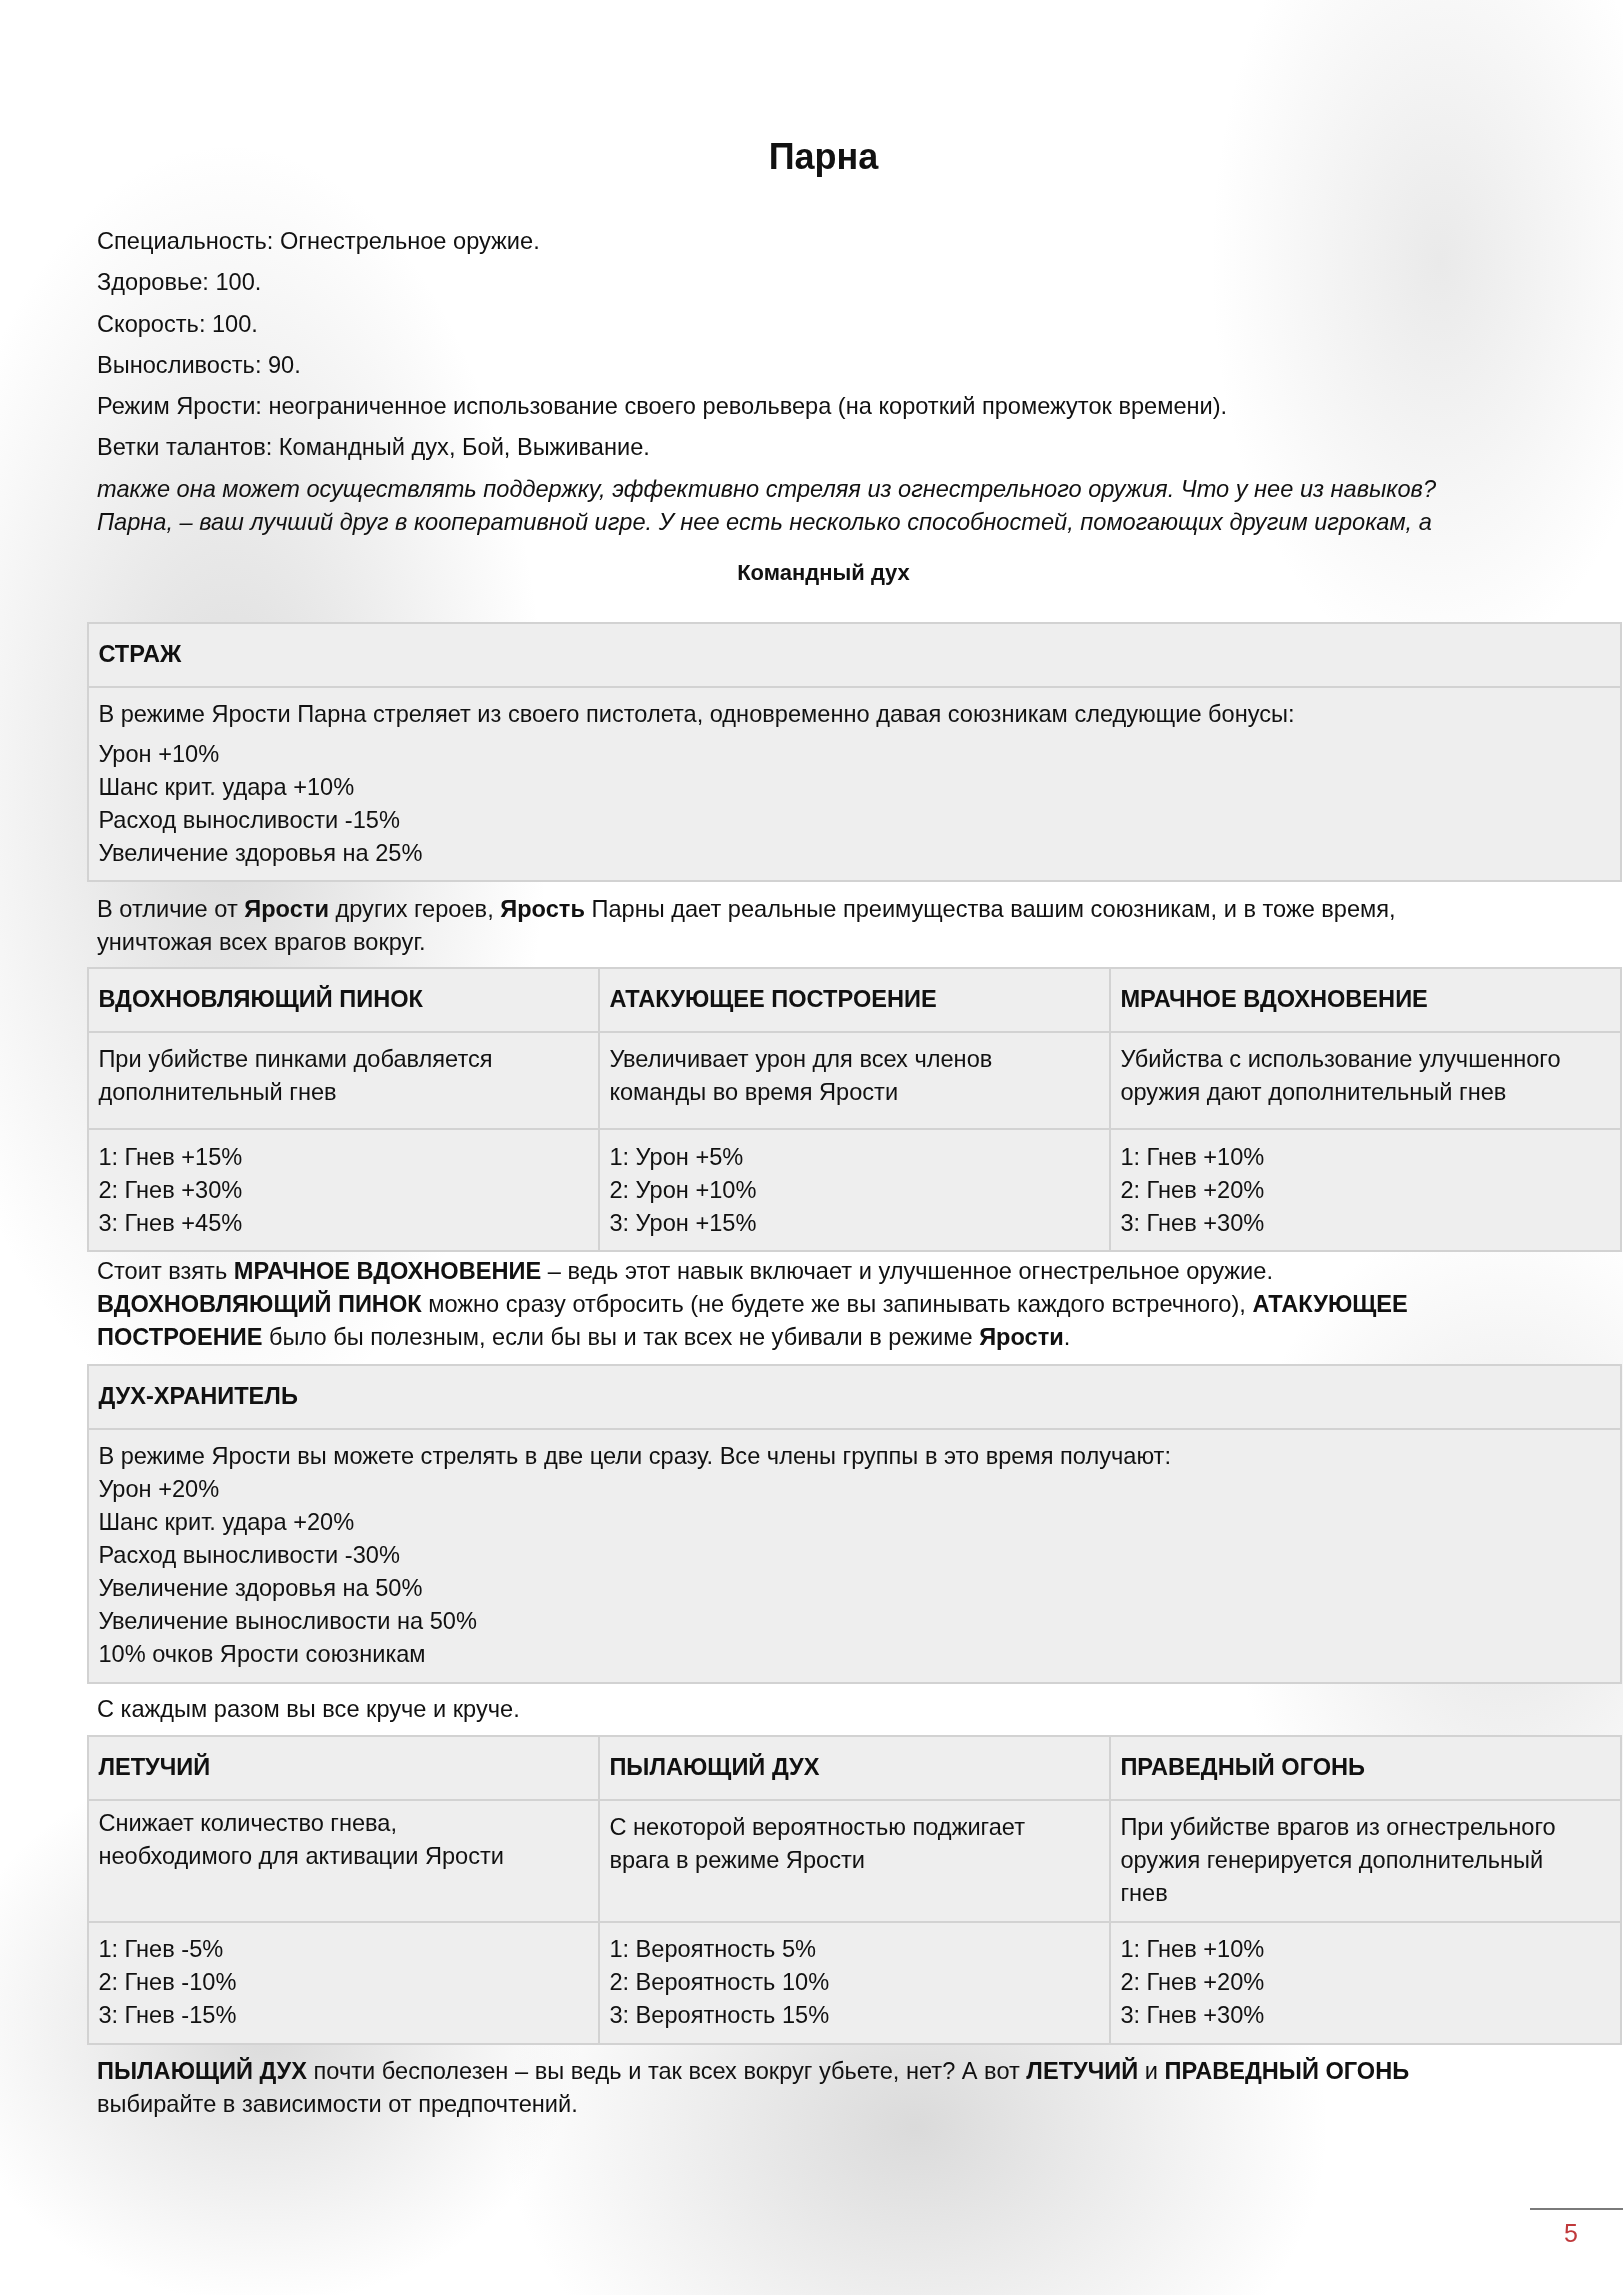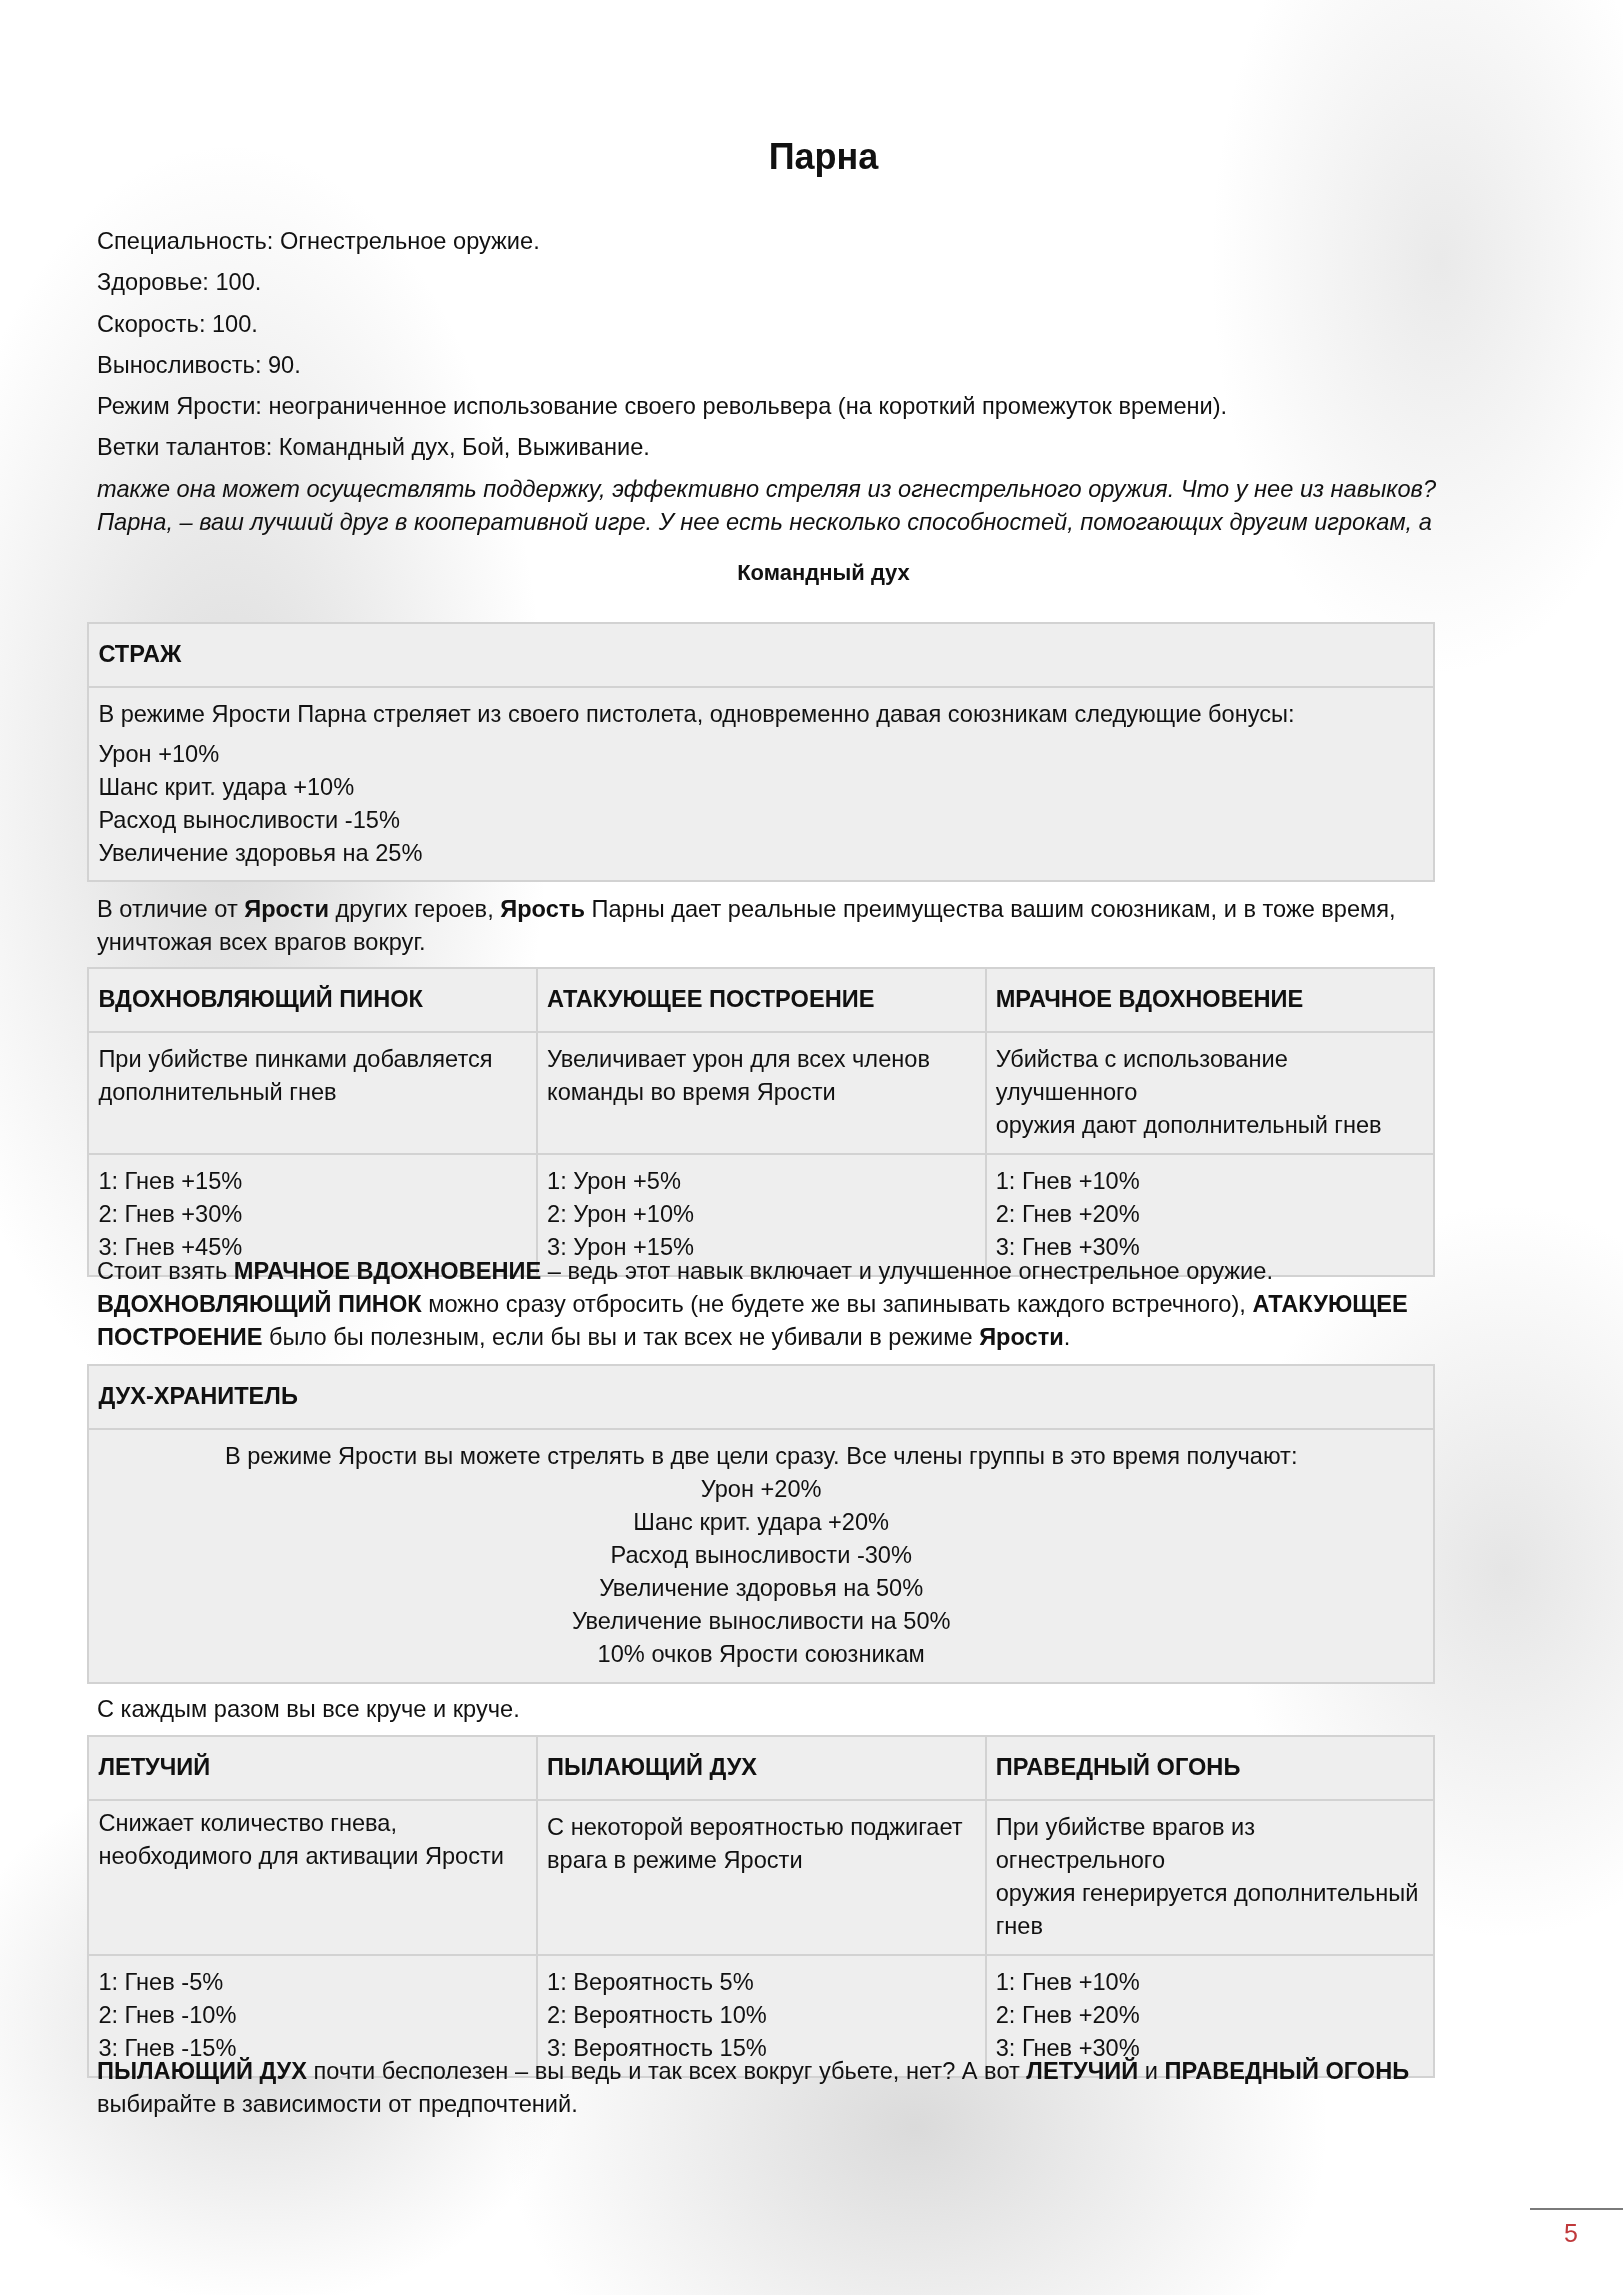--- a/index.html
+++ b/index.html
@@ -12,21 +12,21 @@
       radial-gradient(ellipse 589px 458px at 916px 2127px, rgba(150,150,150,0.35), rgba(255,255,255,0) 70%),
       radial-gradient(ellipse 393px 524px at 1505px 1571px, rgba(170,170,170,0.3), rgba(255,255,255,0) 70%),
       radial-gradient(ellipse 458px 393px at 262px 2029px, rgba(150,150,150,0.35), rgba(255,255,255,0) 70%),
       #ffffff;
   }
   .page { position: absolute; left: 97px; top: 0; width: 1453px; }
   .title { position: absolute; left: 0; width: 1453px; top: 136px; text-align: center; font-weight: bold; font-size: 36px; }
   .para { position: absolute; left: 0; width: 1460px; font-size: 23.6px; line-height: 33px; }
   .italic { font-style: italic; }
   .section-title { position: absolute; left: 0; width: 1453px; text-align: center; font-weight: bold; font-size: 22px; }
-  table.box { position: absolute; left: -9.8px; width: 1348px; border-collapse: collapse; background: #eeeeee; font-size: 23.6px; line-height: 33px; }
+  table.box { position: absolute; left: -9.8px; width: 1535px; border-collapse: collapse; background: #eeeeee; font-size: 23.6px; line-height: 33px; }
   table.box td { border: 2px solid #d2d2d2; padding: 7.9px 9.2px; vertical-align: top; }
   table.box td.head { font-weight: bold; padding-top: 14.4px; padding-bottom: 14.4px; }
   .col3 td { width: 33.33%; }
   .line { display: block; }
   .pgline { position: absolute; left: 1530px; top: 2208px; width: 93px; height: 2px; background: #7a7a7a; }
   .pgnum { position: absolute; left: 1564px; top: 2219px; font-size: 25px; color: #c0393b; }
   b { font-weight: bold; }
 </style>
 </head>
 <body>
@@ -117,21 +117,21 @@
     <b>ВДОХНОВЛЯЮЩИЙ ПИНОК</b><span> можно сразу отбросить (не будете же вы запинывать каждого встречного), </span><b>АТАКУЮЩЕЕ</b><br>
     <b>ПОСТРОЕНИЕ</b><span> было бы полезным, если бы вы и так всех не убивали в режиме </span><b>Ярости</b><span>.</span>
   </div>
 
   <table class="box" style="top:1364px">
     <tbody>
         <tr>
           <td class="head">ДУХ-ХРАНИТЕЛЬ</td>
         </tr>
     <tr>
-          <td style="padding-top:10.5px;padding-bottom:10.5px;text-align:center;">
+          <td style="padding-top:10.5px;padding-bottom:10.5px;">
       <span class="line">В режиме Ярости вы можете стрелять в две цели сразу. Все члены группы в это время получают:</span>
       <span class="line">Урон +20%</span>
       <span class="line">Шанс крит. удара +20%</span>
       <span class="line">Расход выносливости -30%</span>
       <span class="line">Увеличение здоровья на 50%</span>
       <span class="line">Увеличение выносливости на 50%</span>
       <span class="line">10% очков Ярости союзникам</span>
     </td>
         </tr>
   </tbody>

